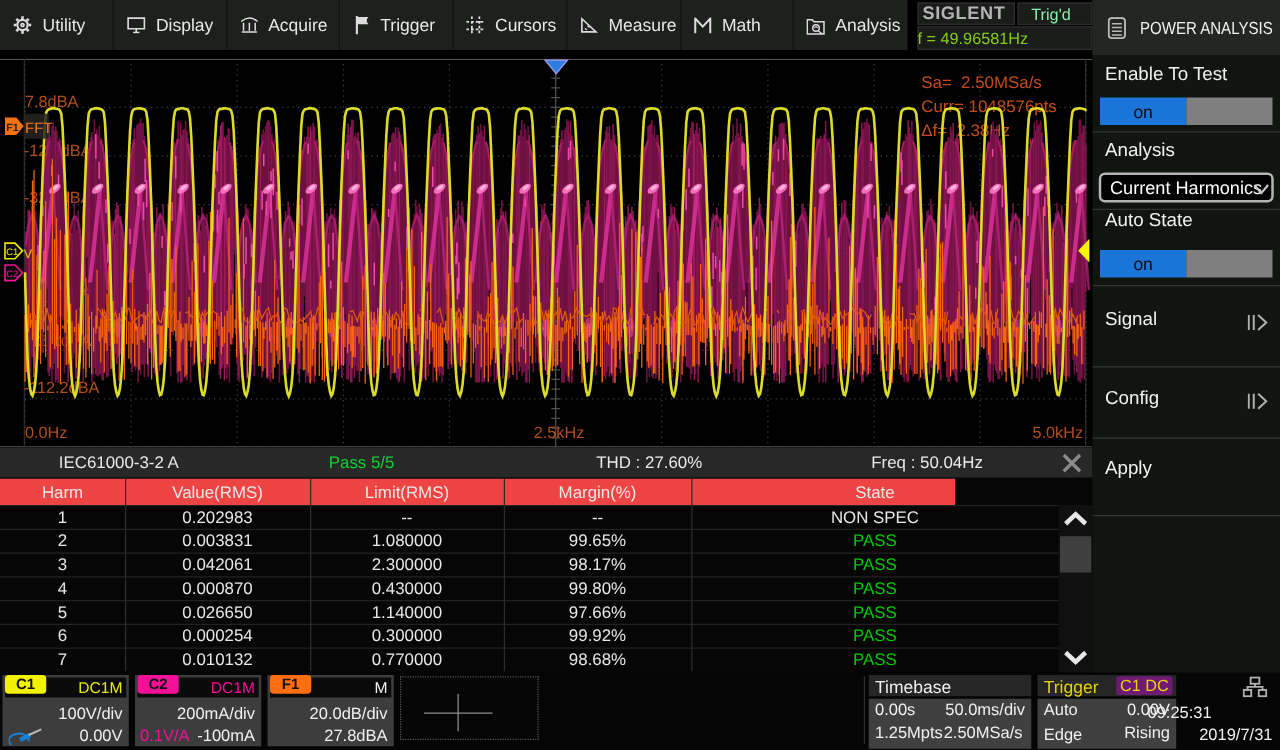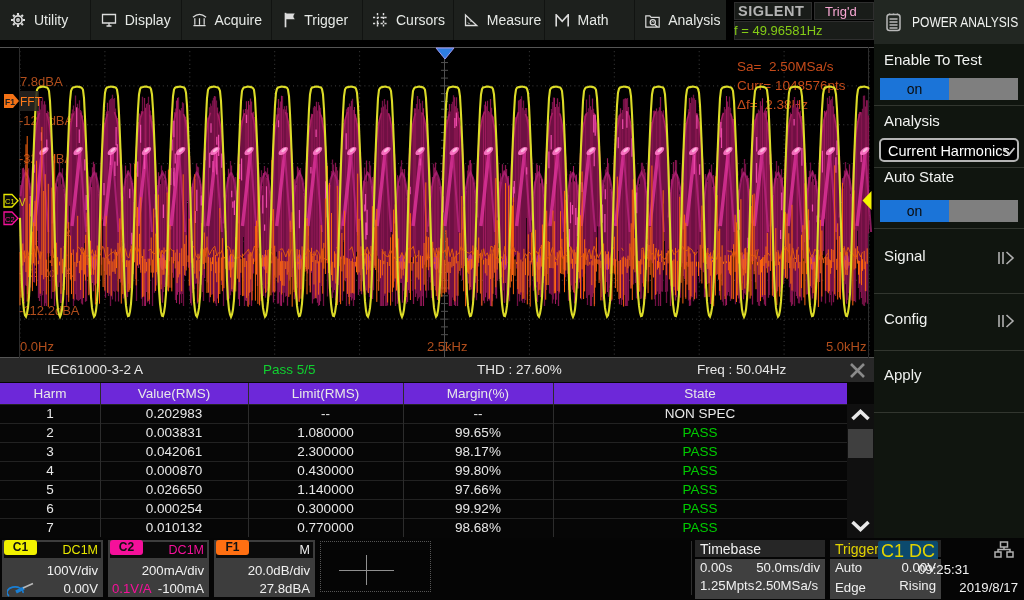--- a/index.html
+++ b/index.html
@@ -78,21 +78,21 @@
           <circle cx="7.8" cy="9.3" r="2.6" fill="none" stroke="#dcdcdc" stroke-width="1.2"></circle>
           <path stroke="#dcdcdc" d="M6.5 9.3q1.3-1.6 2.6 0"></path>
         </svg>Analysis</div>
 </div>
 
 <div id="logoblk">
  <div class="lbx" style="left:0;top:0;width:78px;height:18px"></div>
  <div class="lbx" style="left:80px;top:0;width:60px;height:18px"></div>
  <div class="lbx" style="left:0;top:19px;width:140px;height:19px"></div>
  <div class="abs" style="left:4px;top:1px;font-weight:bold;font-size:14.5px;color:#b4b4b4;letter-spacing:.5px">SIGLENT</div>
- <div class="abs" style="left:91px;top:2px;color:#f9a8d4">Trig'd</div>
+ <div class="abs" style="left:91px;top:2px;color:#86efac">Trig'd</div>
  <div class="abs" style="left:0;top:21px;width:140px;color:#84cc16">f = 49.96581Hz</div>
 </div>
 
 <div class="abs" style="left:0;top:47px;width:874px;height:311px;background:#000"></div>
 <svg width="874" height="311" style="position:absolute;left:0;top:47px">
 <line x1="20.0" y1="0" x2="20.0" y2="311" stroke="#3e3e3e" stroke-dasharray="1 3.2"></line>
       <line x1="104.9" y1="0" x2="104.9" y2="311" stroke="#3e3e3e" stroke-dasharray="1 3.2"></line>
       <line x1="189.8" y1="0" x2="189.8" y2="311" stroke="#3e3e3e" stroke-dasharray="1 3.2"></line>
       <line x1="274.7" y1="0" x2="274.7" y2="311" stroke="#3e3e3e" stroke-dasharray="1 3.2"></line>
       <line x1="359.6" y1="0" x2="359.6" y2="311" stroke="#3e3e3e" stroke-dasharray="1 3.2"></line>
@@ -322,21 +322,21 @@
 <div id="tbl">
  <div class="abs" style="left:0;top:0;width:874px;height:24px;background:#282828">
   <div class="abs" style="left:47px;top:0;height:24px;line-height:24px">IEC61000-3-2 A</div>
   <div class="abs" style="left:263px;top:0;height:24px;line-height:24px;color:#10d030">Pass 5/5</div>
   <div class="abs" style="left:477px;top:0;height:24px;line-height:24px">THD : 27.60%</div>
   <div class="abs" style="left:697px;top:0;height:24px;line-height:24px">Freq : 50.04Hz</div>
   <svg class="abs" style="left:849px;top:4px" width="17" height="17">
           <path d="M2 2 15 15M15 2 2 15" stroke="#8a8a8a" stroke-width="2.6"></path>
         </svg>
  </div>
- <div class="abs" style="left:0;top:25px;width:847px;height:21px;background:#6d28d9">
+ <div class="abs" style="left:0;top:25px;width:764px;height:21px;background:#ef4444">
   <div class="tc c0" style="line-height:21px;height:21px">Harm</div>
   <div class="tc c1" style="line-height:21px;height:21px">Value(RMS)</div>
   <div class="tc c3" style="line-height:21px;height:21px">Margin(%)</div>
   <div class="tc c2" style="line-height:21px;height:21px">Limit(RMS)</div>
   <div class="tc c4" style="line-height:21px;height:21px">State</div>
  </div>
  <div class="trow" style="top:46px">
         <div class="tc c0">1</div>
         <div class="tc c1">0.202983</div>
         <div class="tc c2">--</div>
@@ -505,34 +505,34 @@
    <div class="abs" style="left:5px;top:1px">0.00s</div>
           <div class="abs" style="right:5px;top:1px">50.0ms/div</div>
    <div class="abs" style="left:5px;top:19px">1.25Mpts</div>
           <div class="abs" style="right:7px;top:19px">2.50MSa/s</div>
   </div>
  </div>
 
  <div class="abs" style="left:830px;top:2px;width:111px;height:57px">
   <div class="hdr2" style="left:0;top:0;width:111px">
    <span style="position:absolute;left:5px;top:1px;font-size:14px;color:#e3d300">Trigger</span>
-   <span style="position:absolute;right:3px;top:1px;font-size:18px;color:#e3d300;background:#0c4a6e;padding:0 3px;border-radius:2px">C1 DC</span>
+   <span style="position:absolute;right:3px;top:1px;font-size:13px;color:#e3d300;background:#701a75;padding:0 3px;border-radius:2px">C1 DC</span>
   </div>
   <div class="bb-body" style="left:0;width:111px">
    <div class="abs" style="left:5px;top:1px">Auto</div>
           <div class="abs" style="right:5px;top:1px">0.00V</div>
    <div class="abs" style="left:5px;top:21px">Edge</div>
           <div class="abs" style="right:5px;top:19px">Rising</div>
   </div>
  </div>
 
  <svg class="abs" style="left:994px;top:3px" width="20" height="17" viewBox="0 0 20 17">
         <g fill="none" stroke="#b0b0b0" stroke-width="1.5">
           <rect x="6.5" y="1" width="7" height="5"></rect>
           <rect x="1" y="11" width="6" height="5"></rect>
           <rect x="13" y="11" width="6" height="5"></rect>
           <path d="M10 6v2.5M4 11V8.5h12V11"></path>
         </g>
       </svg>
  <div class="abs" style="right:6px;top:24px;width:100px;text-align:left">09:25:31</div>
- <div class="abs" style="right:6px;top:42px;width:100px;text-align:right">2019/8/17</div>
+ <div class="abs" style="right:6px;top:42px;width:100px;text-align:right">2019/7/31</div>
 </div>
 
 </div>
 </body></html>

